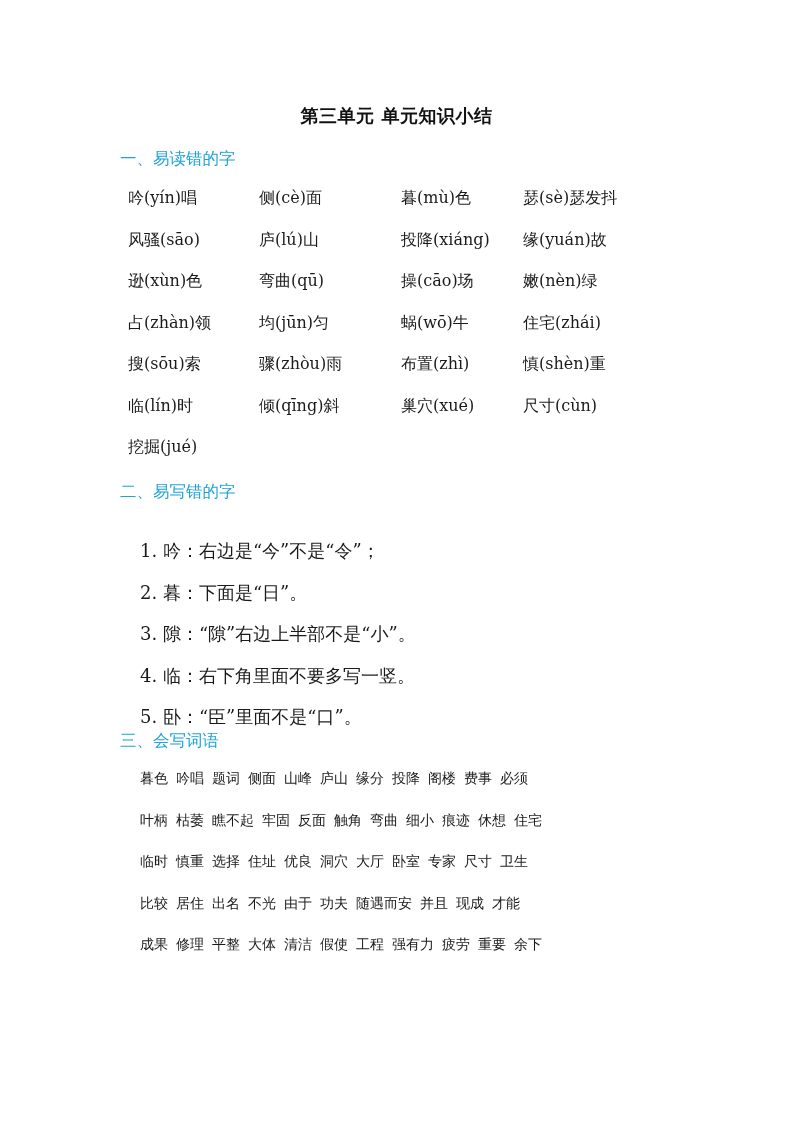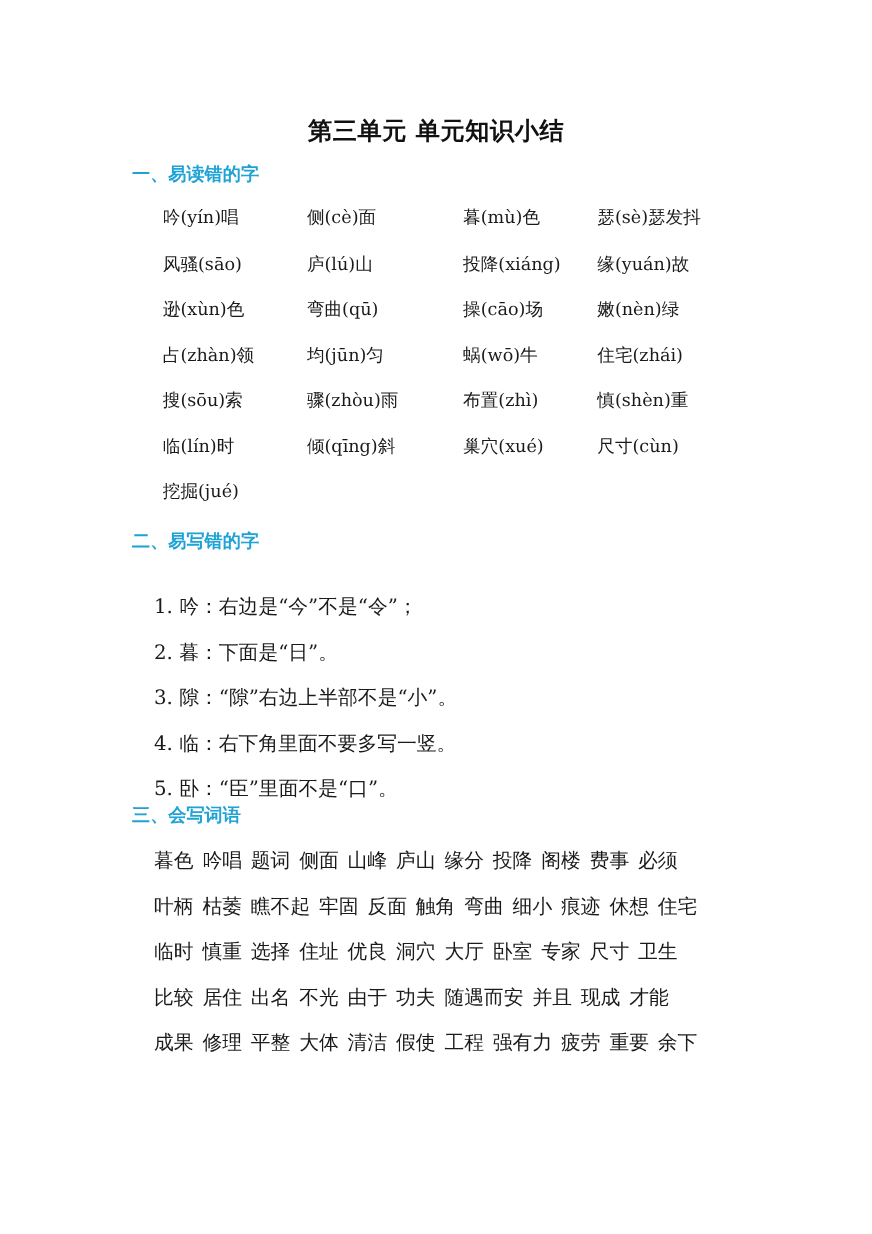--- a/index.html
+++ b/index.html
@@ -4,37 +4,37 @@
 <style>
   html, body { margin: 0; padding: 0; background: #ffffff; }
   body {
     width: 793px; height: 1122px; position: relative; overflow: hidden;
     font-family: "DejaVu Serif", "Liberation Serif", serif;
     color: #1a1a1a;
   }
   .title {
     position: absolute; top: 104px; left: 0; width: 793px; text-align: center;
     font-family: "DejaVu Sans", "Liberation Sans", sans-serif;
-    font-weight: bold; font-size: 22px; letter-spacing: 0.5px; color: #111;
+    font-weight: bold; font-size: 18px; letter-spacing: 0.5px; color: #111;
   }
   .section-heading {
     position: absolute; left: 120px;
     font-family: "DejaVu Sans", "Liberation Sans", sans-serif;
-    font-weight: bold; font-size: 16.5px; color: #1fa3d6;
+    font-weight: normal; font-size: 16.5px; color: #1fa3d6;
   }
   .grid {
-    position: absolute; left: 148px; top: 188px;
+    position: absolute; left: 128px; top: 188px;
     display: grid; grid-template-columns: 131px 142px 122px 130px;
     grid-auto-rows: 41.5px;
     font-size: 16px;
   }
   .grid span { white-space: nowrap; }
   .notes { position: absolute; left: 140px; top: 539px; font-size: 18px; }
   .notes div { height: 41.5px; white-space: nowrap; }
-  .words { position: absolute; left: 140px; top: 770px; font-size: 18px; }
+  .words { position: absolute; left: 140px; top: 770px; font-size: 14px; }
   .words .row { height: 41.5px; white-space: nowrap; }
   .words .w { margin-right: 8px; }
 </style>
 </head>
 <body>
 
 <div class="title">第三单元  单元知识小结</div>
 
 <div class="section-heading" style="top:148px;">一、易读错的字</div>
 <div class="grid" id="grid1">

